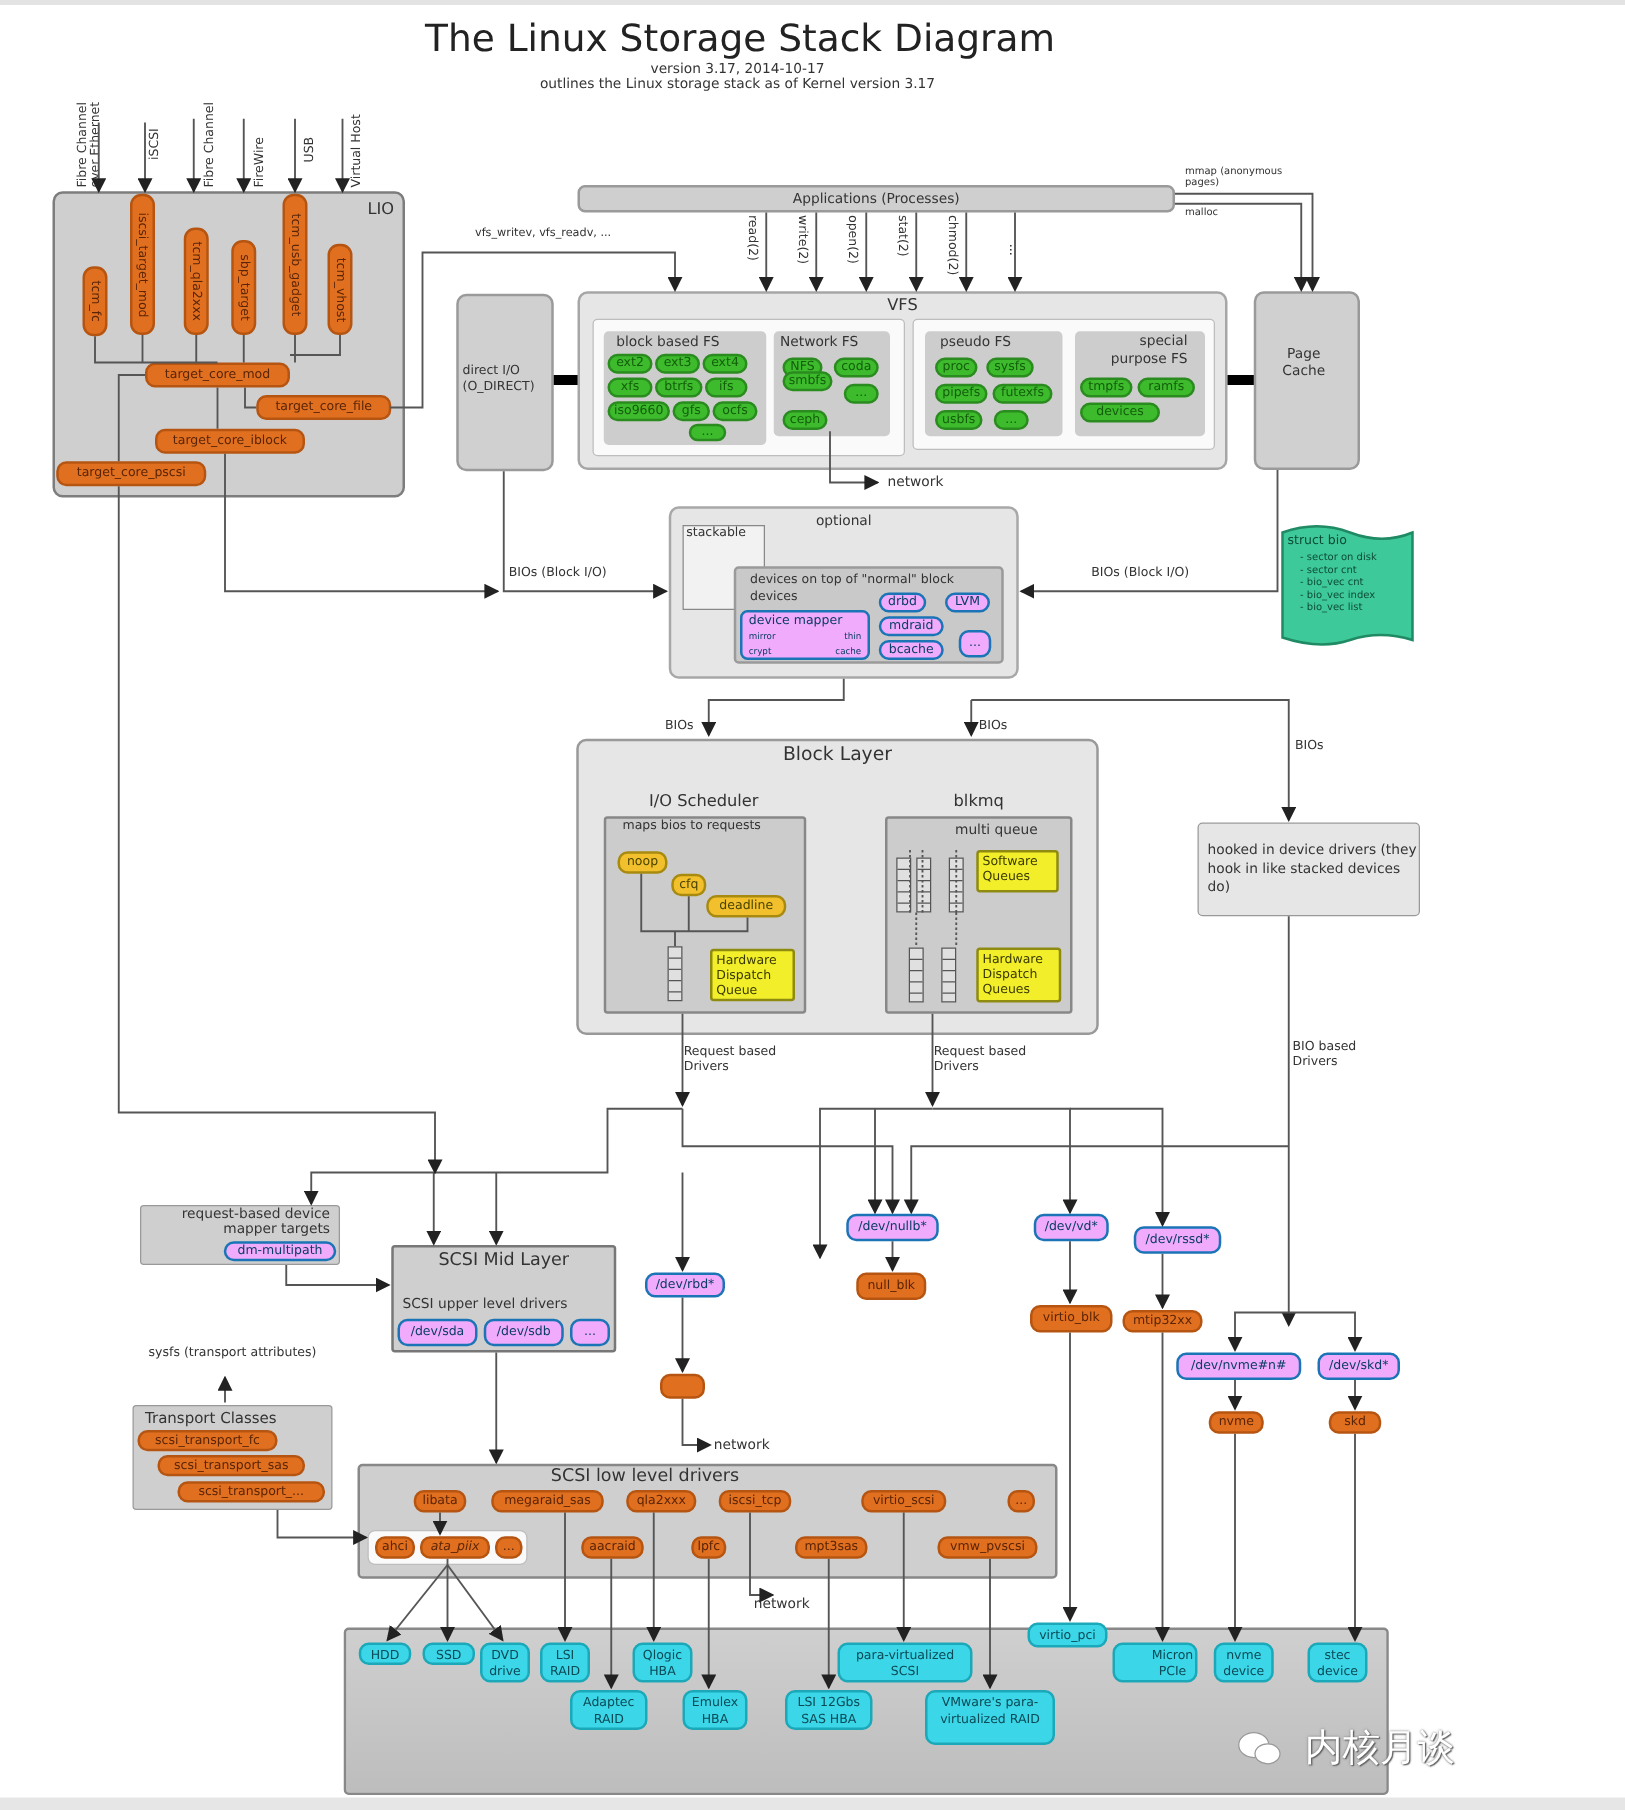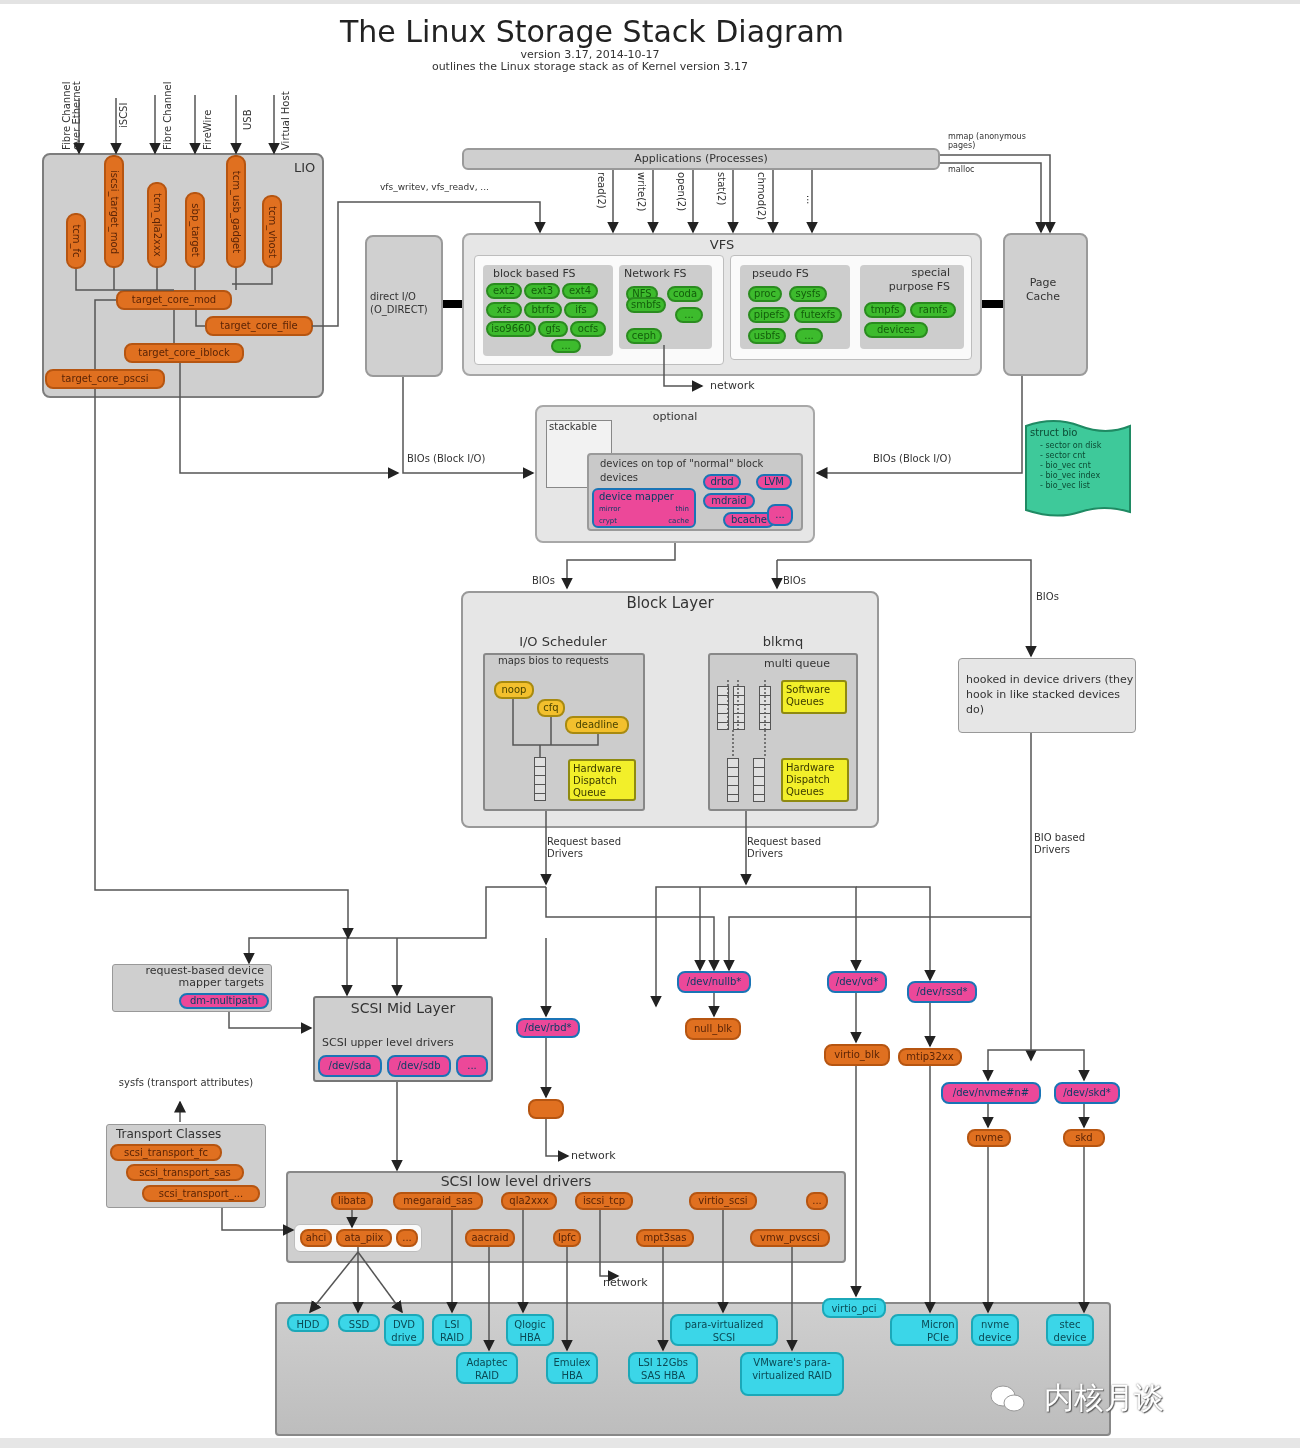--- a/index.html
+++ b/index.html
@@ -11,21 +11,21 @@
   .title { position: absolute; left: 340px; top: 14px; width: 500px; text-align: center; font-size: 30px; color: #222; white-space: nowrap; }
   .subtitle { position: absolute; left: 340px; top: 49px; width: 500px; text-align: center; font-size: 11px; color: #333; line-height: 12px; }
   .box { position: absolute; background: #d3d3d3; border: 2px solid #7d7d7d; border-radius: 8px; box-sizing: border-box; }
   .box.light { background: #e6e6e6; border-color: #a6a6a6; }
   .box.white { background: #fafafa; border-color: #bdbdbd; }
   .lbl { position: absolute; font-size: 12px; color: #333; white-space: nowrap; }
   .lbl.c { text-align: center; }
   .pill { position: absolute; border-radius: 8px; font-size: 10px; text-align: center; box-sizing: border-box; white-space: nowrap; overflow: hidden; line-height: 16px; }
   .orange { background: #e07020; border: 2px solid #b65511; color: #5b2406; }
   .green { background: #3dbb2d; border: 2px solid #2a8c1f; color: #135e0b; }
-  .blue { background: #ec4899; border: 2px solid #1a74b6; color: #0b3d66; }
+  .blue { background: #f0abfc; border: 2px solid #1a74b6; color: #0b3d66; }
   .yellow { background: #f2e528; border: 2px solid #b3a50f; color: #4a4400; }
   .cyan { background: #3bd6e8; border: 2px solid #1ba8b8; color: #0b4a55; line-height: 13px; padding-top: 2px; }
   .vpill { position: absolute; border-radius: 9px; font-size: 10px; box-sizing: border-box; overflow: hidden; }
   .vpill span { position: absolute; left: 50%; top: 50%; transform: translate(-50%,-50%) rotate(90deg); white-space: nowrap; }
   .vtext { position: absolute; font-size: 10px; color: #333; white-space: nowrap; transform-origin: left top; transform: rotate(-90deg); }
   .vtext2 { position: absolute; font-size: 10px; color: #333; white-space: nowrap; transform-origin: left top; transform: rotate(90deg); }
   .queue { position: absolute; width: 12px; border: 1.5px solid #555; background: #e0e0e0; box-sizing: border-box; }
   .queue i { display: block; height: 8px; border-bottom: 1.5px solid #555; }
   .ybox { position: absolute; background: #f2ef2a; border: 2px solid #8f8a10; border-radius: 3px; font-size: 10px; color: #3a3a00; box-sizing: border-box; padding: 2px 3px; line-height: 12px; }
   .watermark { position: absolute; left: 990px; top: 1378px; font-size: 30px; color: #ffffff; text-shadow: 0 0 2px #777, 1px 1px 1px #555; white-space: nowrap; }
@@ -171,21 +171,21 @@
       <span>thin</span>
     </div>
   <div style="font-size:7px;display:flex;justify-content:space-between;">
       <span>crypt</span>
       <span>cache</span>
     </div>
 </div>
 <div class="pill blue" style="left:703px;top:474px;width:38px;height:16px;line-height:12px;">drbd</div>
 <div class="pill blue" style="left:756px;top:474px;width:36px;height:16px;line-height:12px;">LVM</div>
 <div class="pill blue" style="left:703px;top:493px;width:52px;height:16px;line-height:12px;">mdraid</div>
-<div class="pill blue" style="left:703px;top:512px;width:52px;height:16px;line-height:12px;margin-left:20px;">bcache</div>
+<div class="pill blue" style="left:703px;top:512px;width:52px;height:16px;line-height:12px;">bcache</div>
 <div class="pill blue" style="left:767px;top:504px;width:26px;height:22px;line-height:18px;">...</div>
 
 <div class="box light" style="left:461px;top:591px;width:418px;height:237px;border-color:#999;"></div>
 <div class="lbl c" style="left:461px;top:594px;width:418px;font-size:15px;">Block Layer</div>
 <div class="lbl c" style="left:483px;top:634px;width:160px;font-size:13px;">I/O Scheduler</div>
 <div class="box" style="left:483px;top:653px;width:162px;height:158px;background:#cccccc;border-color:#888;border-radius:3px;"></div>
 <div class="lbl" style="left:498px;top:655px;font-size:10px;">maps bios to requests</div>
 <div class="pill yellow" style="left:494px;top:681px;width:40px;height:18px;line-height:14px;background:#f3c02d;border-color:#a88a10;">noop</div>
 <div class="pill yellow" style="left:537px;top:699px;width:28px;height:18px;line-height:14px;background:#f3c02d;border-color:#a88a10;">cfq</div>
 <div class="pill yellow" style="left:565px;top:716px;width:64px;height:18px;line-height:14px;background:#f3c02d;border-color:#a88a10;">deadline</div>
@@ -272,21 +272,21 @@
 <div class="box" style="left:286px;top:1171px;width:560px;height:92px;background:#cfcfcf;border-color:#888;border-radius:4px;"></div>
 <div class="lbl c" style="left:286px;top:1173px;width:460px;font-size:14px;">SCSI low level drivers</div>
 <div class="pill orange" style="left:331px;top:1192px;width:42px;height:18px;line-height:14px;">libata</div>
 <div class="pill orange" style="left:393px;top:1192px;width:90px;height:18px;line-height:14px;">megaraid_sas</div>
 <div class="pill orange" style="left:501px;top:1192px;width:56px;height:18px;line-height:14px;">qla2xxx</div>
 <div class="pill orange" style="left:575px;top:1192px;width:58px;height:18px;line-height:14px;">iscsi_tcp</div>
 <div class="pill orange" style="left:689px;top:1192px;width:68px;height:18px;line-height:14px;">virtio_scsi</div>
 <div class="pill orange" style="left:806px;top:1192px;width:22px;height:18px;line-height:14px;">...</div>
 <div class="box white" style="left:294px;top:1224px;width:128px;height:28px;border-width:1px;border-radius:6px;"></div>
 <div class="pill orange" style="left:300px;top:1229px;width:32px;height:18px;line-height:14px;">ahci</div>
-<div class="pill orange" style="left:336px;top:1229px;width:56px;height:18px;line-height:14px;">ata_piix</div>
+<div class="pill orange" style="left:336px;top:1229px;width:56px;height:18px;line-height:14px;font-style:italic;">ata_piix</div>
 <div class="pill orange" style="left:396px;top:1229px;width:22px;height:18px;line-height:14px;">...</div>
 <div class="pill orange" style="left:465px;top:1229px;width:50px;height:18px;line-height:14px;">aacraid</div>
 <div class="pill orange" style="left:553px;top:1229px;width:28px;height:18px;line-height:14px;">lpfc</div>
 <div class="pill orange" style="left:636px;top:1229px;width:58px;height:18px;line-height:14px;">mpt3sas</div>
 <div class="pill orange" style="left:750px;top:1229px;width:80px;height:18px;line-height:14px;">vmw_pvscsi</div>
 <div class="lbl" style="left:603px;top:1276px;font-size:11px;">network</div>
 
 <div class="box" style="left:275px;top:1302px;width:836px;height:134px;background:linear-gradient(#cfcfcf,#bdbdbd);border-color:#888;border-radius:4px;"></div>
 <div class="lbl c" style="left:560px;top:1409px;width:250px;font-size:14px;margin-top:29px;">Physical devices</div>
 <div class="pill cyan" style="left:287px;top:1314px;width:42px;height:18px;">HDD</div>

